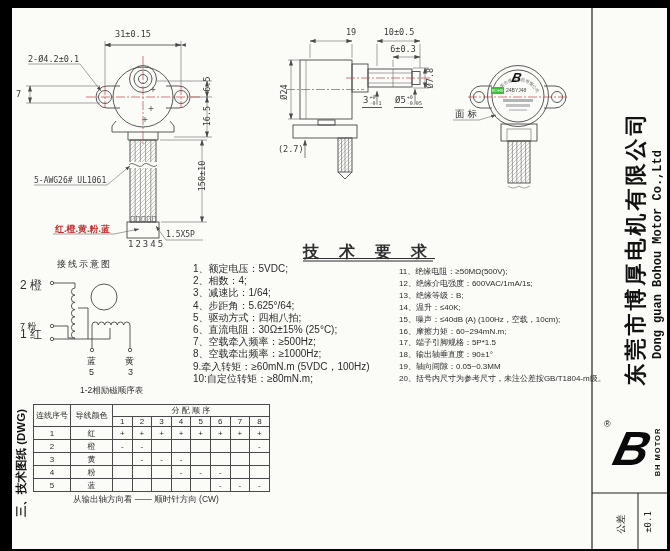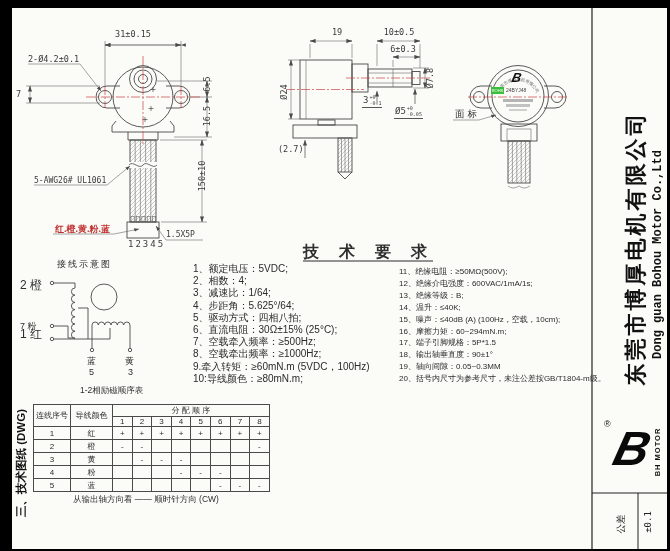--- a/index.html
+++ b/index.html
@@ -202,59 +202,59 @@
 <div class="dim" style="left:28px;top:54px;">2-Ø4.2±0.1</div>
 <div class="dim" style="left:16px;top:89px;">7</div>
 <div class="dim rot" style="left:195px;top:79px;width:24px;">6.5</div>
 <div class="dim rot" style="left:195px;top:111px;width:24px;">16.5</div>
 <div class="dim rot" style="left:180px;top:171px;width:44px;">150±10</div>
 <div class="dim" style="left:34px;top:176px;font-size:8px;">5-AWG26# UL1061</div>
 <div class="abs redtxt" style="left:55px;top:223px;font-size:9px;">红.橙.黄.粉.蓝</div>
 <div class="dim" style="left:128px;top:239px;width:30px;text-align:center;letter-spacing:2px;font-size:9px;">12345</div>
 <div class="dim" style="left:166px;top:230px;font-size:8px;">1.5X5P</div>
 
-<div class="dim" style="left:322px;top:27px;width:30px;text-align:center;">19</div>
+<div class="dim" style="left:336px;top:27px;width:30px;text-align:center;">19</div>
 <div class="dim" style="left:378px;top:27px;width:42px;text-align:center;">10±0.5</div>
 <div class="dim" style="left:388px;top:44px;width:30px;text-align:center;">6±0.3</div>
 <div class="dim rot" style="left:271px;top:87px;width:26px;">Ø24</div>
 <div class="dim rot" style="left:416px;top:73px;width:28px;">Ø7.8</div>
 <div class="dim stack" style="left:362px;top:95px;">
   <span style="font-size:9px;">3</span><span class="tol">
       <i>+0</i>
       <i>-0.1</i>
     </span>
 </div>
-<div class="dim stack" style="left:394px;top:95px;margin-top:11px;">
+<div class="dim stack" style="left:394px;top:95px;">
   <span style="font-size:9px;">Ø5</span><span class="tol">
       <i>+0</i>
       <i>-0.05</i>
     </span>
 </div>
 <div class="dim" style="left:278px;top:144px;">(2.7)</div>
 
 <div class="abs cjk" style="left:455px;top:108px;font-size:9.5px;letter-spacing:3px;">面标</div>
 <div class="abs" style="left:491px;top:87px;width:13px;height:7px;background:#3bbf3b;color:#fff;font-size:4px;line-height:7px;text-align:center;">ROHS</div>
 <div class="abs" style="left:506px;top:87px;font-size:5px;color:#444;">24BYJ48</div>
 <div class="abs" style="left:512px;top:70px;font-size:13px;font-weight:900;font-style:italic;color:#111;transform:skewX(-12deg);">B</div>
 <div class="graybar" style="left:503px;top:99px;width:30px;height:2.5px;"></div>
 <div class="graybar" style="left:506px;top:104px;width:24px;height:2.5px;background:#c2c2c2;"></div>
 <div class="graybar" style="left:509px;top:109px;width:18px;height:2px;background:#cfcfcf;"></div>
 
-<div class="abs cjk" style="left:303px;top:242px;width:130px;text-align:center;font-size:16px;font-weight:bold;letter-spacing:8px;font-family:'Liberation Serif','DejaVu Serif',serif;">技 术 要 求</div>
+<div class="abs cjk" style="left:303px;top:242px;width:130px;text-align:center;font-size:16px;font-weight:bold;letter-spacing:8px;font-family:'Liberation Serif','DejaVu Serif',serif;text-decoration:underline;">技 术 要 求</div>
 <div class="list" style="left:193px;top:263px;font-size:10px;line-height:12.2px;">
   <div>1、额定电压：5VDC;</div>
   <div>2、相数：4;</div>
   <div>3、减速比：1/64;</div>
   <div>4、步距角：5.625°/64;</div>
   <div>5、驱动方式：四相八拍;</div>
   <div>6、直流电阻：30Ω±15% (25°C);</div>
   <div>7、空载牵入频率：≥500Hz;</div>
   <div>8、空载牵出频率：≥1000Hz;</div>
   <div>9.牵入转矩：≥60mN.m (5VDC，100Hz)</div>
-  <div>10:导线颜色：≥80mN.m;</div>
+  <div>10:自定位转矩：≥80mN.m;</div>
 </div>
 <div class="list" style="left:399px;top:266px;font-size:8px;line-height:11.9px;">
   <div>11、绝缘电阻：≥50MΩ(500V);</div>
   <div>12、绝缘介电强度：600VAC/1mA/1s;</div>
   <div>13、绝缘等级：B;</div>
   <div>14、温升：≤40K;</div>
   <div>15、噪声：≤40dB (A) (100Hz，空载，10cm);</div>
   <div>16、摩擦力矩：60~294mN.m;</div>
   <div>17、端子引脚规格：5P*1.5</div>
   <div>18、输出轴垂直度：90±1°</div>

